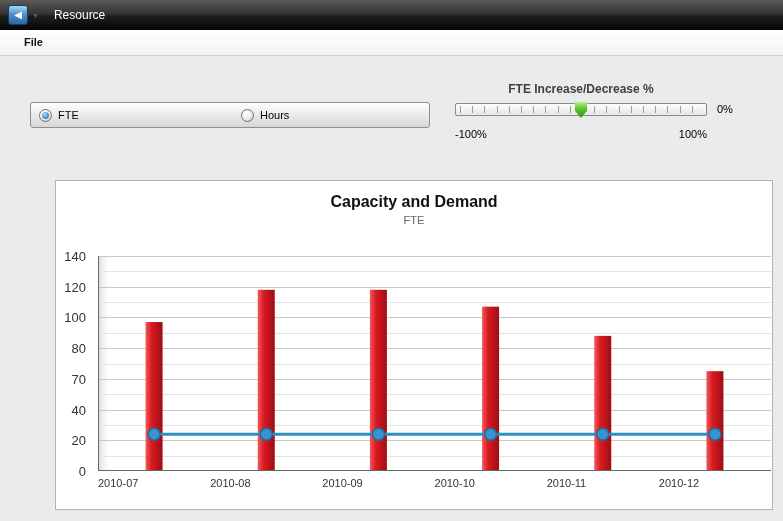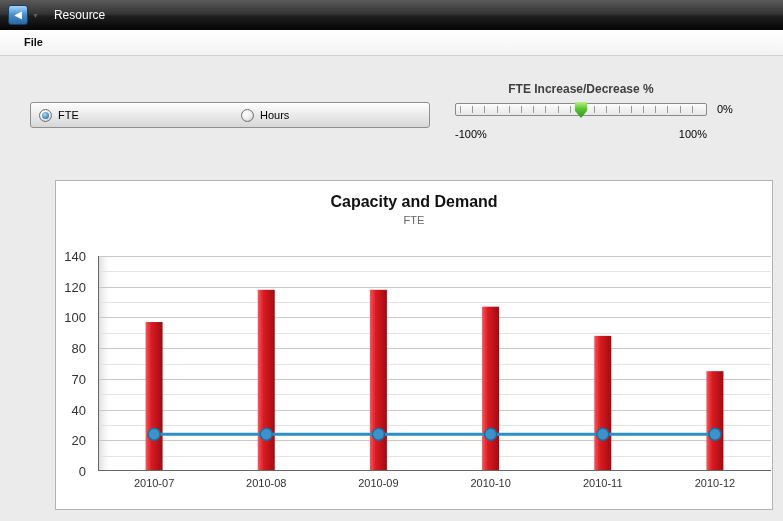--- a/index.html
+++ b/index.html
@@ -90,21 +90,21 @@
   .chart-panel {
     position: absolute; left: 55px; top: 124px; width: 718px; height: 330px;
     background: #ffffff; border: 1px solid #b3b3b3;
   }
   .chart-title { margin-top: 12px; text-align: center; font-size: 16px; font-weight: bold; color: #111; }
   .chart-subtitle { text-align: center; font-size: 11px; color: #666; margin-top: 3px; }
   .plot { position: absolute; left: 42px; top: 75px; width: 673px; height: 215px; }
   .y-labels { position: absolute; left: 0; top: 75px; width: 36px; height: 215px; }
   .ylab { position: absolute; right: 6px; transform: translateY(-50%); font-size: 13px; color: #333; }
   .x-labels { position: absolute; left: 42px; top: 296px; width: 673px; display: flex; }
-  .xlab { flex: 1; text-align: center; font-size: 11px; color: #333; }
+  .xlab { flex: 1; font-size: 11px; color: #333; }
 </style>
 </head>
 <body>
 
 <div class="window">
 
   <div class="titlebar">
     <div class="back-btn">
       <span>◀</span>
     </div>

